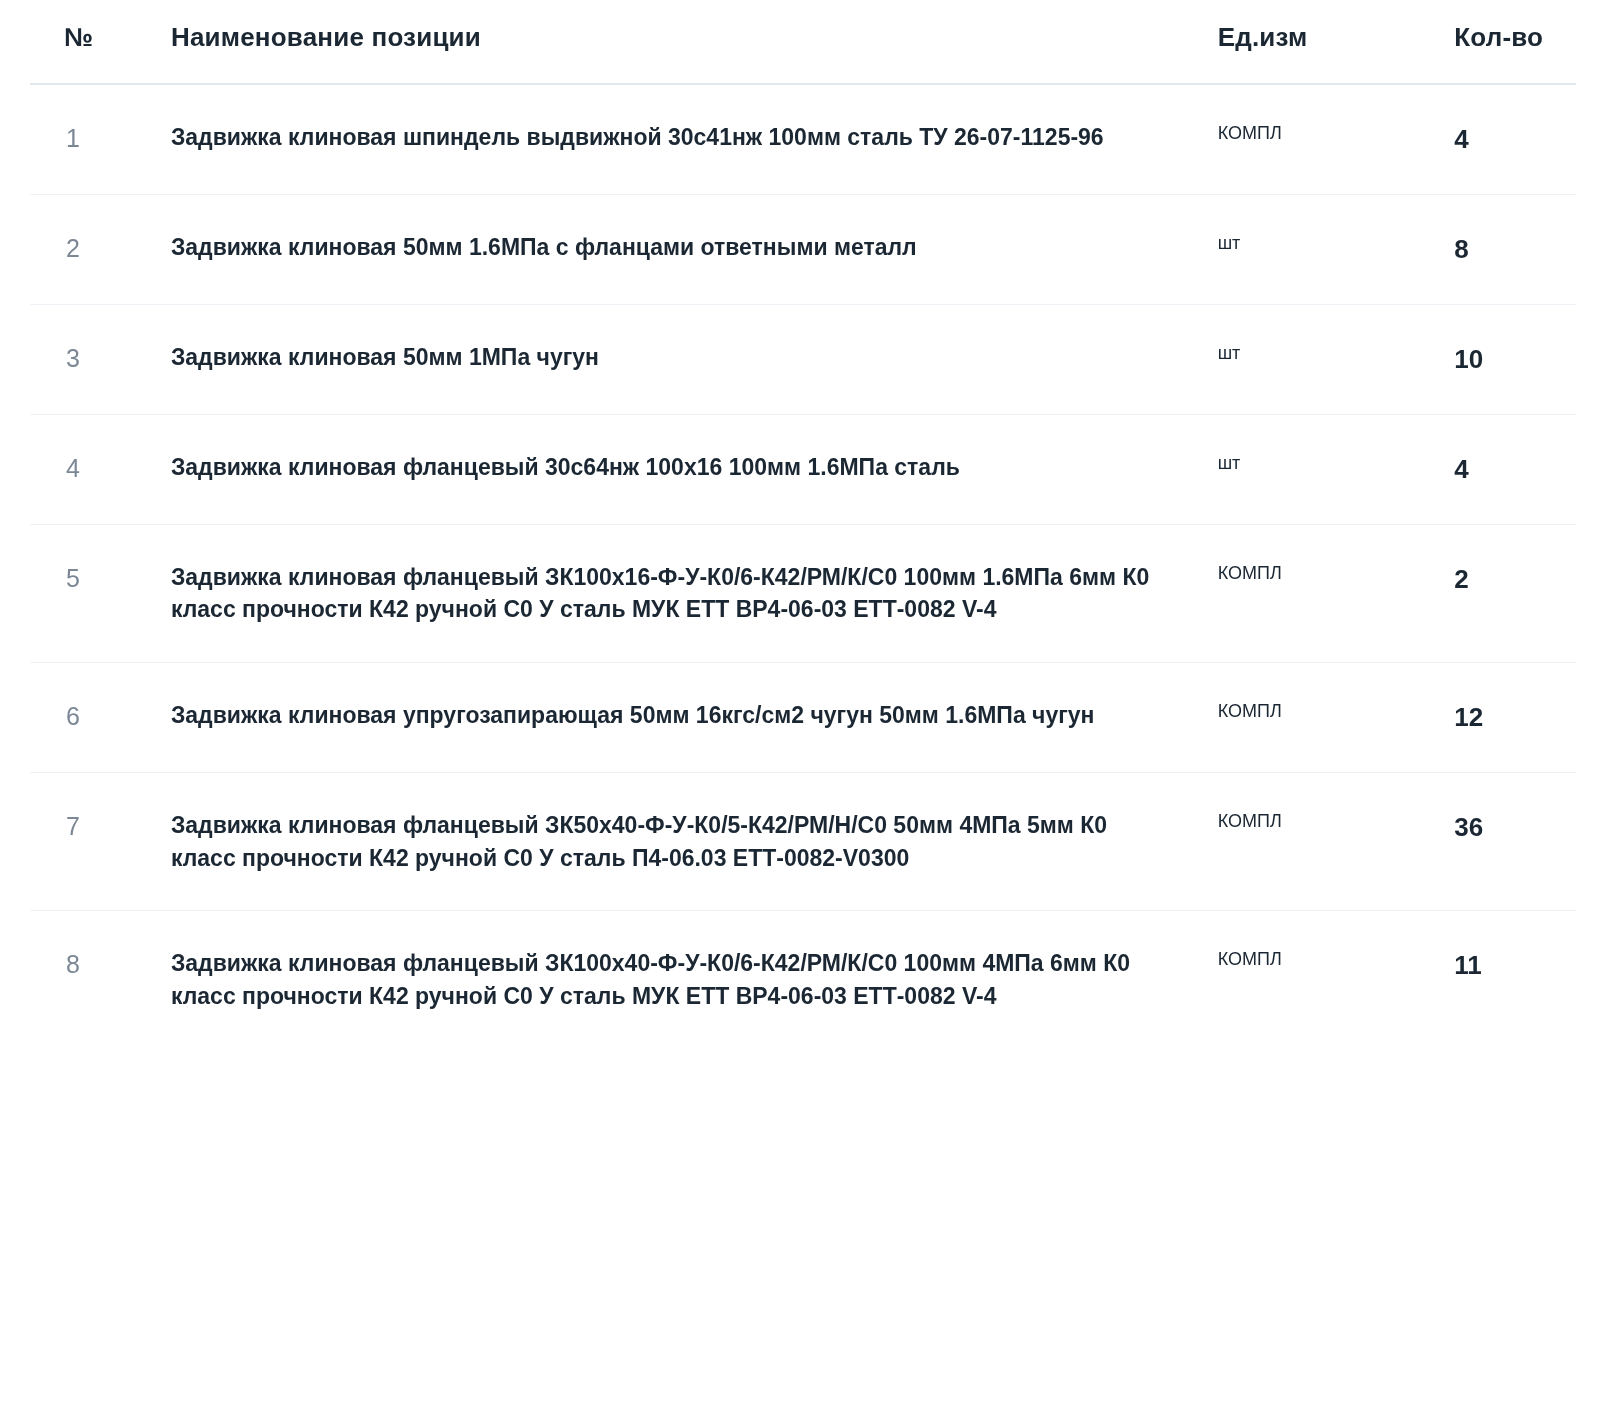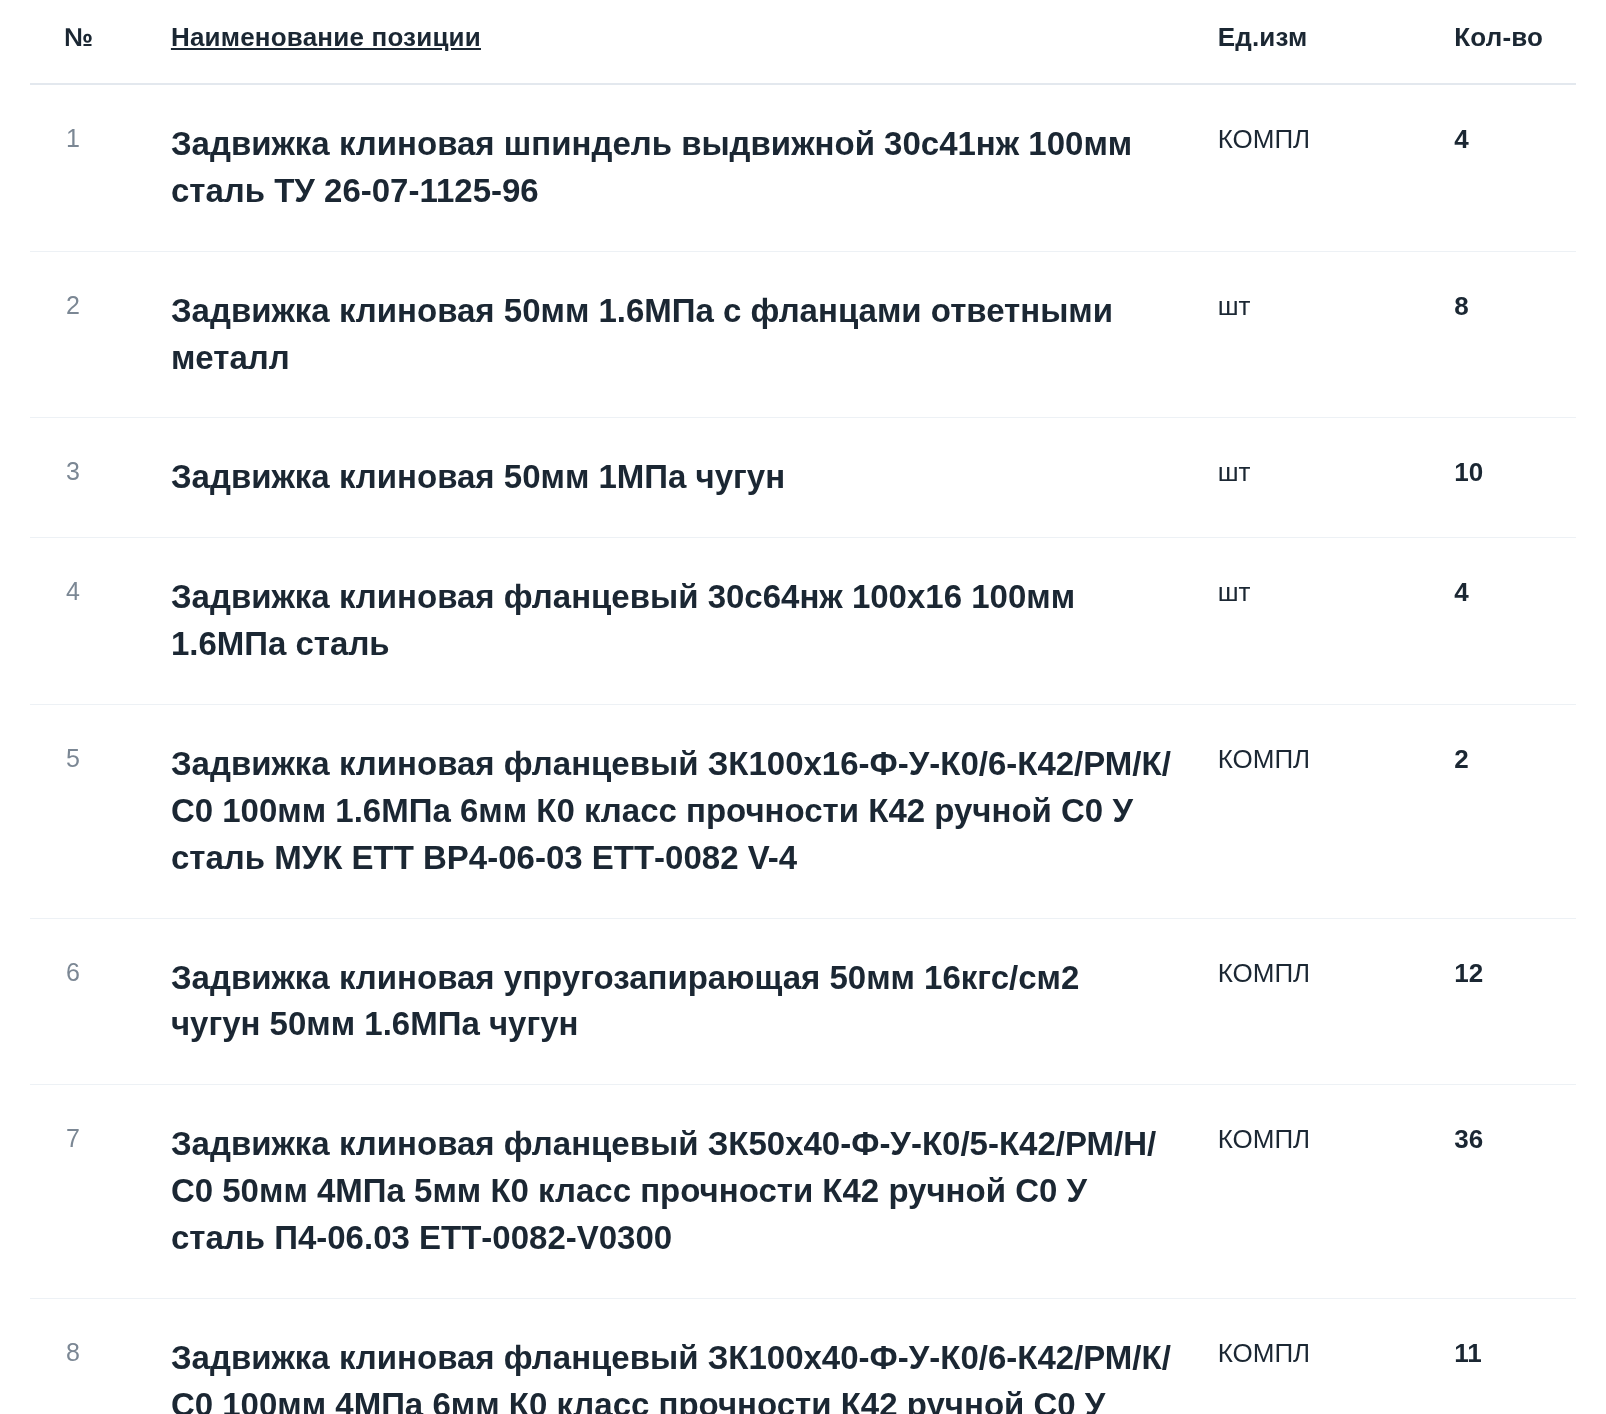--- a/index.html
+++ b/index.html
@@ -33,47 +33,47 @@
     text-align: left;
     vertical-align: top;
     font-size: 26px;
     font-weight: bold;
     color: #1b2733;
     letter-spacing: 0.2px;
     padding: 22px 0 30px 0;
     border-bottom: 2px solid #e3e8ee;
   }
   thead th.num   { padding-left: 34px; }
-  thead th.name  { padding-left: 0; text-decoration: underline; }
+  thead th.name  { padding-left: 0; }
   thead th.unit  { padding-left: 0; margin-top: 20px; }
   thead th.qty   { padding-left: 0; }
 
   tbody td {
     vertical-align: top;
-    font-size: 33px;
+    font-size: 23px;
     line-height: 1.42;
     padding: 36px 0 36px 0;
     border-bottom: 1.5px solid #edf1f5;
   }
   tbody tr:last-child td {
     border-bottom: none;
   }
   td.num {
     padding-left: 36px;
     color: #7b8794;
     font-size: 25px;
   }
   td.name {
     color: #1b2733;
     font-weight: bold;
     padding-right: 40px;
   }
   td.unit {
     color: #1b2733;
-    font-size: 26px;
+    font-size: 18px;
   }
   td.qty {
     color: #1b2733;
     font-weight: bold;
     font-size: 26px;
   }
 </style>
 </head>
 <body>
 

